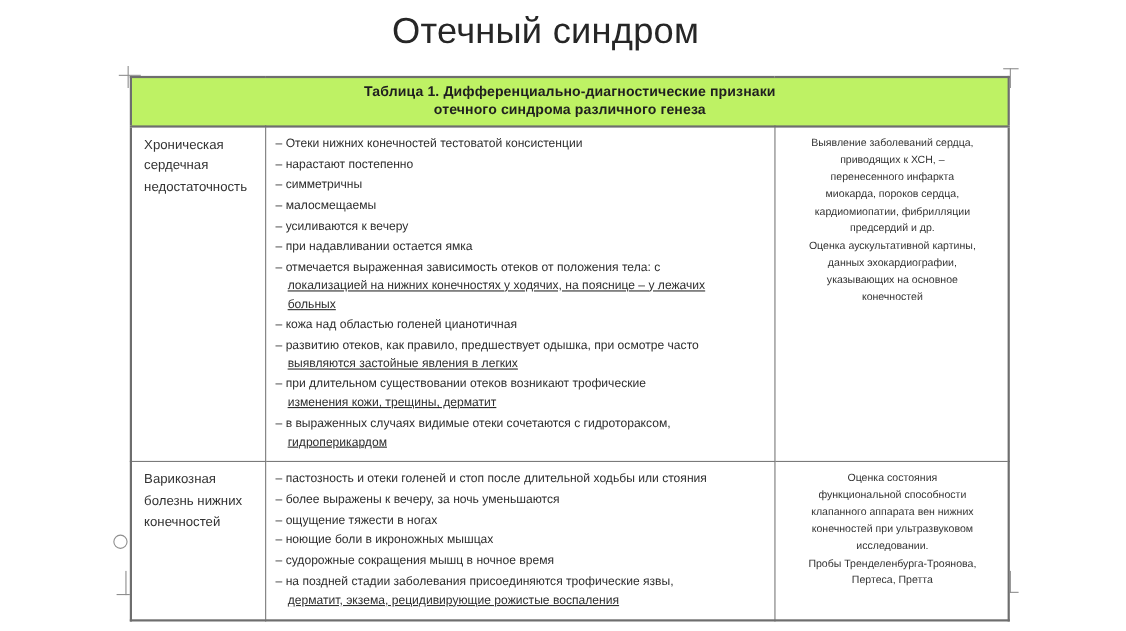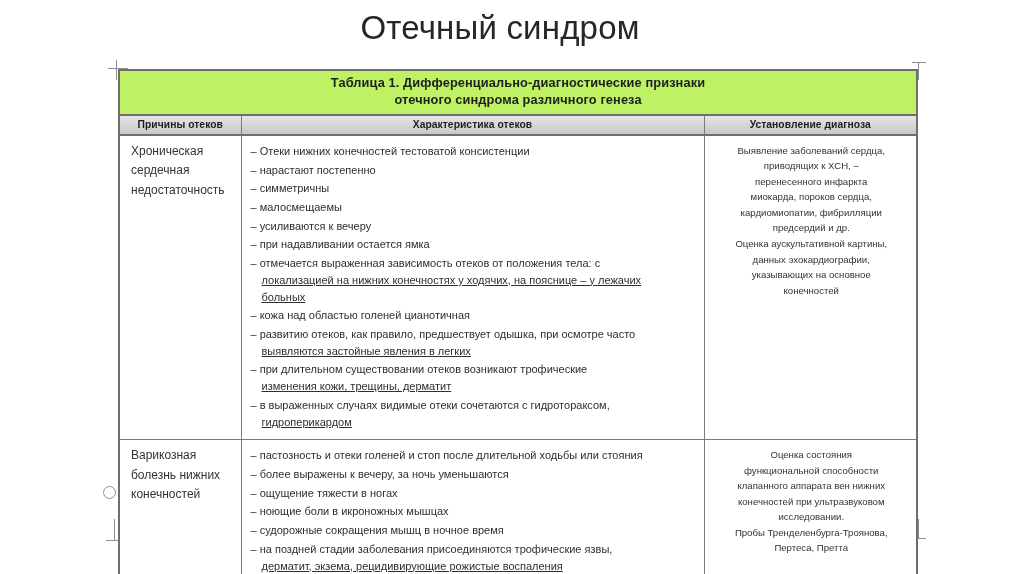--- a/index.html
+++ b/index.html
@@ -12,31 +12,30 @@
     height: 574px;
     position: relative;
     overflow: hidden;
     font-family: "Liberation Sans", sans-serif;
     color: #1a1a1a;
   }
 
   
   #slide-title {
     position: absolute;
-    left: 0;
+    left: 12px;
     top: 8px;
     width: 968px;
     text-align: center;
     font-size: 33px;
     font-weight: 400;
     color: #262626;
     letter-spacing: 0.2px;
     line-height: 1.2;
     white-space: nowrap;
-    padding-left: 16px;
   }
 
   
   #table-figure {
     position: absolute;
     left: 112px;
     top: 64px;
     width: 810px;
     height: 475px;
   }
@@ -190,25 +189,20 @@
     </colgroup>
     <tbody>
 
       <tr>
         <td class="tbl-caption-cell" colspan="3">
           <div class="tbl-caption-line">Таблица 1. Дифференциально-диагностические признаки</div>
           <div class="tbl-caption-line">отечного синдрома различного генеза</div>
         </td>
       </tr>
 
-      <tr>
-        <th class="col-head">Причины отеков</th>
-        <th class="col-head">Характеристика отеков</th>
-        <th class="col-head">Установление диагноза</th>
-      </tr>
 
       <tr class="row-chf">
         <td class="cause-cell">
           <span class="ln">Хроническая</span>
           <span class="ln">сердечная</span>
           <span class="ln">недостаточность</span>
         </td>
         <td class="char-cell">
           <ul>
             <li><span>– Отеки нижних конечностей тестоватой консистенции</span></li>

